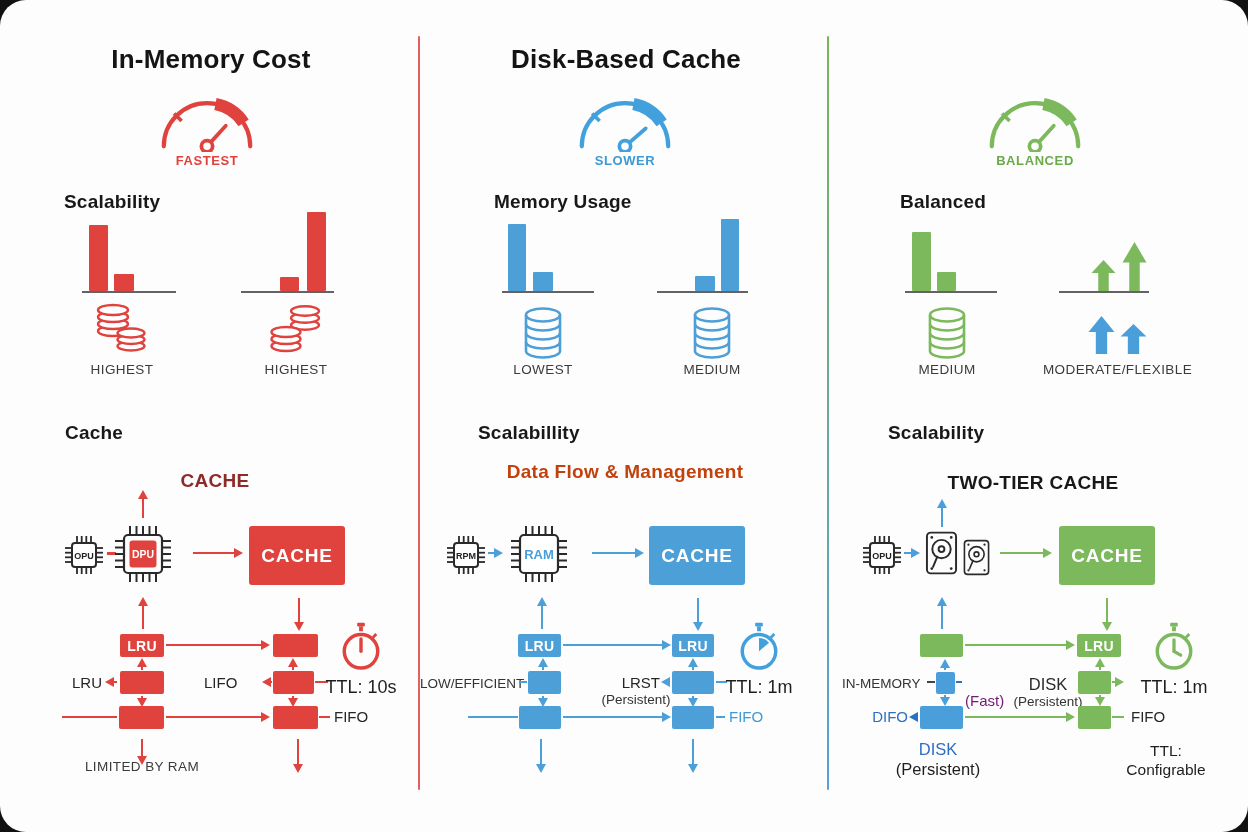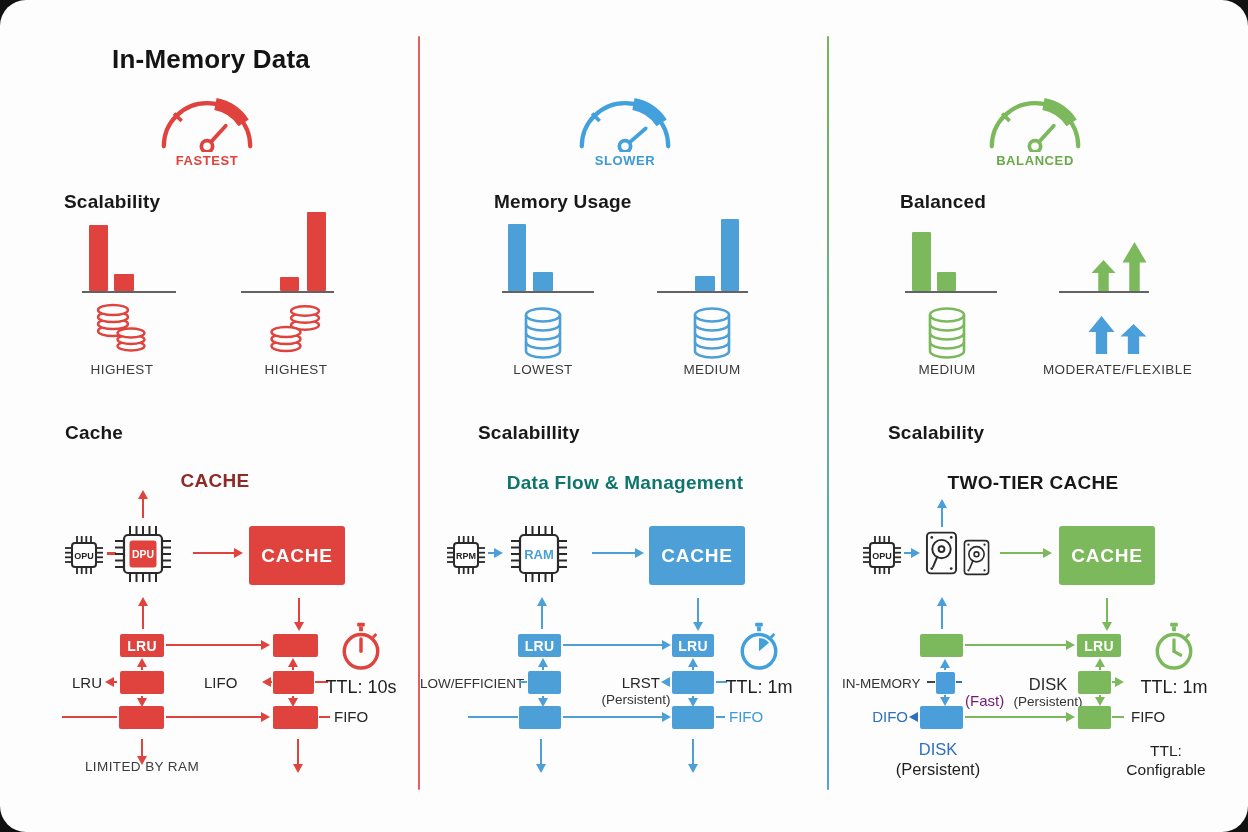--- a/index.html
+++ b/index.html
@@ -37,21 +37,21 @@
 <body>
 
 <div class="stage">
  <div class="card">
 
   <div class="divider" style="left:418px;background:#e16060;"></div>
   <div class="divider" style="left:827px;background:linear-gradient(#79b458,#58a0d8);"></div>
 
   <div class="layer">
 
-    <div class="abs hd1" style="left:36px;top:44px;width:350px">In-Memory Data</div>
+    <div class="abs hd1" style="left:36px;top:44px;width:350px">In-Memory Cost</div>
 
     <svg class="abs" style="left:150px;top:90px" width="114" height="62" viewBox="0 0 120 66">
       <path d="M14 60 A 46 46 0 0 1 106 60" fill="none" stroke="#e0433e" stroke-width="4.5" stroke-linecap="round"></path>
       <path d="M69 15 A 46 46 0 0 1 99 35" fill="none" stroke="#e0433e" stroke-width="13"></path>
       <line x1="33" y1="33" x2="25" y2="25" stroke="#e0433e" stroke-width="4"></line>
       <line x1="60" y1="60" x2="80" y2="38" stroke="#e0433e" stroke-width="4" stroke-linecap="round"></line>
       <circle cx="60" cy="60" r="6" fill="#fff" stroke="#e0433e" stroke-width="4"></circle>
     </svg>
     <div class="abs gaugelbl" style="left:150px;top:153px;width:114px;color:#e0433e">FASTEST</div>
 
@@ -180,20 +180,21 @@
     </svg>
     <div class="ttl" style="left:320px;top:677px;width:82px">TTL: 10s</div>
 
     <div class="vline ad" style="left:141px;top:739px;height:24px;color:#e0433e"></div>
     <div class="abs cap" style="left:62px;top:759px;width:160px">LIMITED BY RAM</div>
     <div class="vline ad" style="left:297px;top:739px;height:32px;color:#e0433e"></div>
   </div>
 
   <div class="layer">
 
+    <div class="abs hd1" style="left:450px;top:44px;width:352px">Disk-Based Cache</div>
 
     <svg class="abs" style="left:568px;top:90px" width="114" height="62" viewBox="0 0 120 66">
       <path d="M14 60 A 46 46 0 0 1 106 60" fill="none" stroke="#42a0dd" stroke-width="4.5" stroke-linecap="round"></path>
       <path d="M69 15 A 46 46 0 0 1 99 35" fill="none" stroke="#42a0dd" stroke-width="13"></path>
       <line x1="33" y1="33" x2="25" y2="25" stroke="#42a0dd" stroke-width="4"></line>
       <line x1="60" y1="60" x2="82" y2="41" stroke="#42a0dd" stroke-width="4" stroke-linecap="round"></line>
       <circle cx="60" cy="60" r="6" fill="#fff" stroke="#42a0dd" stroke-width="4"></circle>
     </svg>
     <div class="abs gaugelbl" style="left:568px;top:153px;width:114px;color:#3d9ad6">SLOWER</div>
 
@@ -225,21 +226,21 @@
         <path d="M5 18 A 17 6.5 0 0 0 39 18"></path>
             <path d="M5 27 A 17 6.5 0 0 0 39 27"></path>
         <path d="M5 36 A 17 6.5 0 0 0 39 36"></path>
             <path d="M5 45 A 17 6.5 0 0 0 39 45"></path>
       </g>
     </svg>
     <div class="abs cap" style="left:493px;top:362px;width:100px">LOWEST</div>
     <div class="abs cap" style="left:662px;top:362px;width:100px">MEDIUM</div>
 
     <div class="abs hd2" style="left:478px;top:422px">Scalabillity</div>
-    <div class="abs sub" style="left:475px;top:472px;width:300px;color:#0f766e">Data Flow &amp; Management</div>
+    <div class="abs sub" style="left:475px;top:461px;width:300px;color:#c2410c">Data Flow &amp; Management</div>
 
     <svg class="abs" style="left:444px;top:533px" width="44" height="44" viewBox="0 0 44 44">
       <g stroke="#2a2a2a" stroke-width="1.8">
         <line x1="15" y1="3" x2="15" y2="10"></line>
             <line x1="19.7" y1="3" x2="19.7" y2="10"></line>
             <line x1="24.3" y1="3" x2="24.3" y2="10"></line>
             <line x1="29" y1="3" x2="29" y2="10"></line>
         <line x1="15" y1="34" x2="15" y2="41"></line>
             <line x1="19.7" y1="34" x2="19.7" y2="41"></line>
             <line x1="24.3" y1="34" x2="24.3" y2="41"></line>

